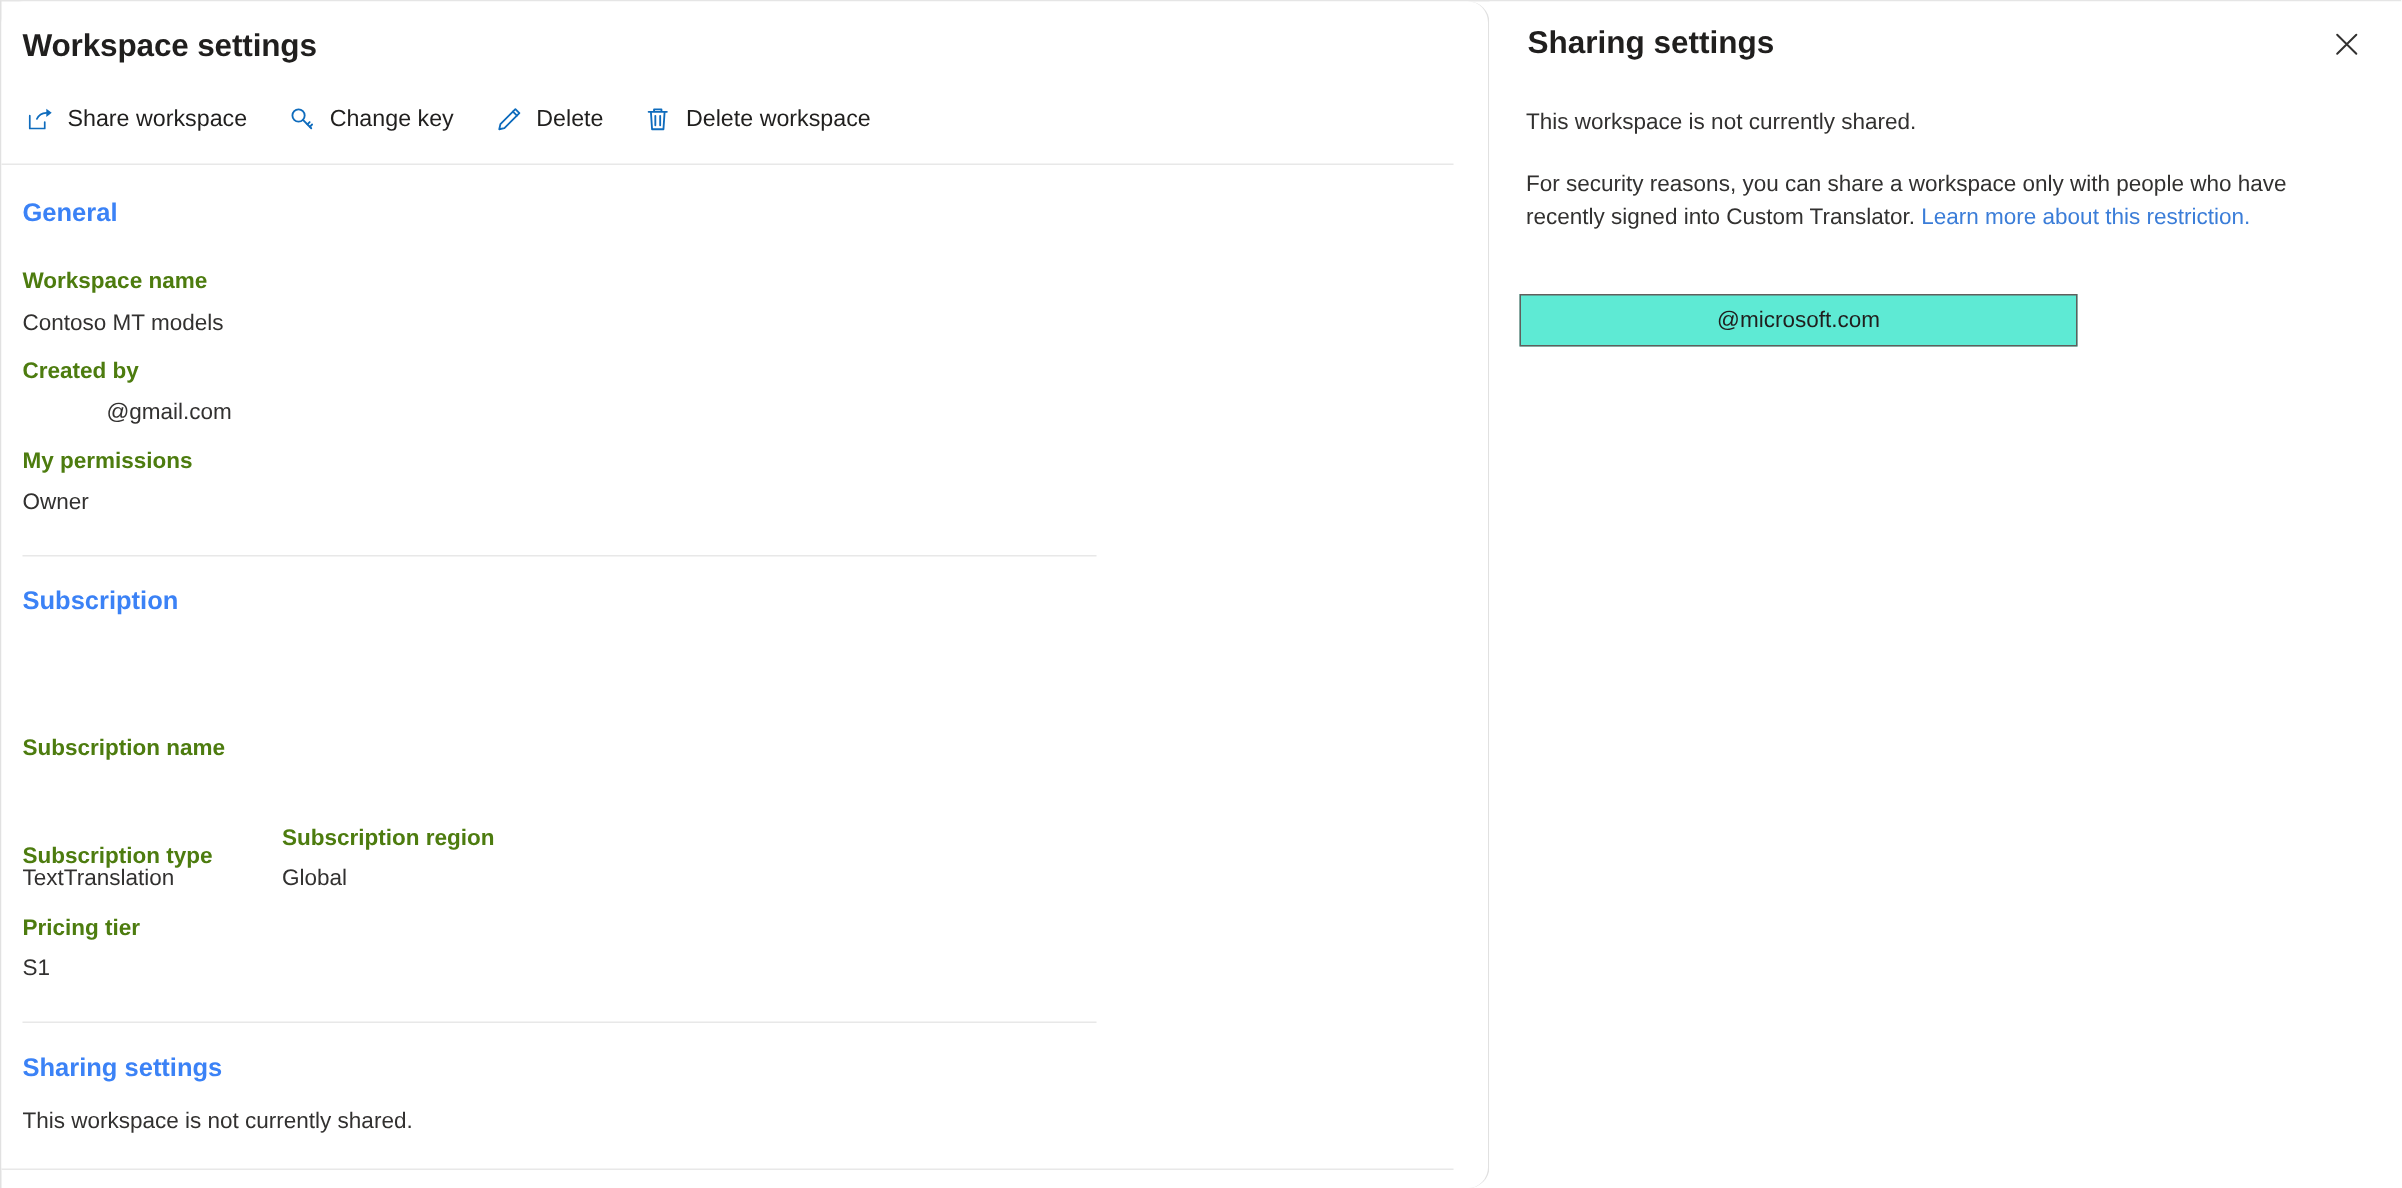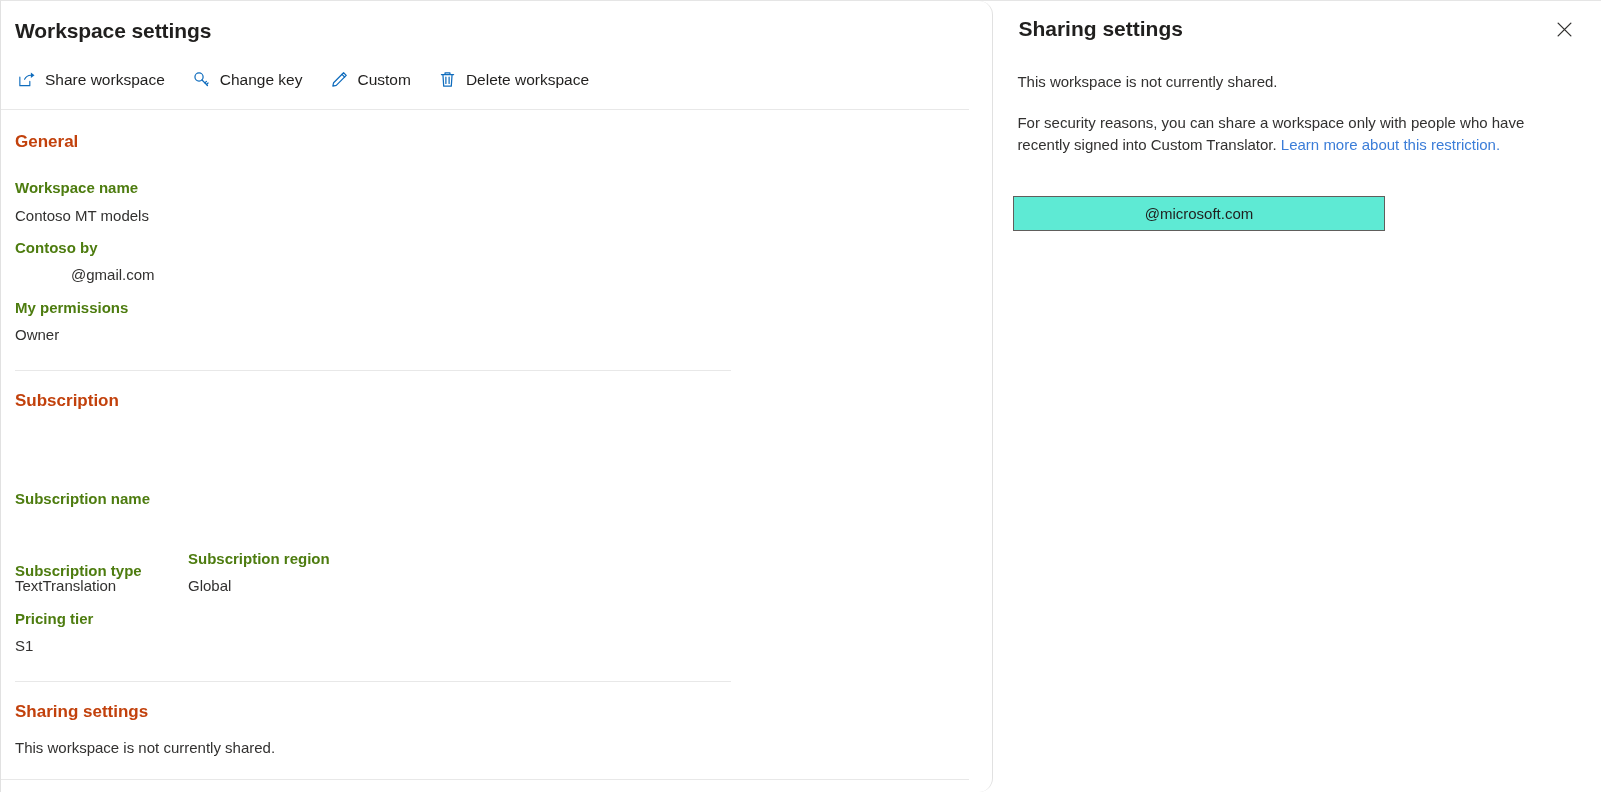--- a/index.html
+++ b/index.html
@@ -78,21 +78,21 @@
     left: 0;
     top: 108px;
     width: 968px;
     height: 1px;
     background: #e8e8e8;
   }
 
   .section-head {
     font-size: 17px;
     font-weight: 600;
-    color: #c2410c;
+    color: #3b82f6;
   }
   .field-label {
     font-size: 15px;
     font-weight: 700;
     color: #4d7c0f;
   }
   .field-value {
     font-size: 15px;
     font-weight: 400;
     color: #323130;
@@ -264,21 +264,21 @@
         <span class="tb-label">Change key</span>
       </button>
 
       <button class="tb-btn">
         <span class="tb-icon">
           <svg width="19" height="19" viewBox="0 0 20 20" fill="none" stroke="#0f6cbd" stroke-width="1.3">
             <path d="M14.3 2.9L17.1 5.7L6.6 16.2L3 17L3.8 13.4L14.3 2.9Z" stroke-linejoin="round"></path>
             <path d="M12.6 4.6L15.4 7.4" stroke-linecap="round"></path>
           </svg>
         </span>
-        <span class="tb-label">Custom</span>
+        <span class="tb-label">Delete</span>
       </button>
 
       <button class="tb-btn">
         <span class="tb-icon">
           <svg width="19" height="19" viewBox="0 0 20 20" fill="none" stroke="#0f6cbd" stroke-width="1.3">
             <path d="M3.6 4.8H16.4" stroke-linecap="round"></path>
             <path d="M7.4 4.8V3.1H12.6V4.8" stroke-linejoin="round"></path>
             <path d="M5.2 4.8L6 17H14L14.8 4.8" stroke-linejoin="round"></path>
             <path d="M8.3 7.6V14.2M11.7 7.6V14.2" stroke-linecap="round"></path>
           </svg>
@@ -288,21 +288,21 @@
 
     </div>
 
     <div class="toolbar-divider"></div>
 
     <div class="blk section-head" style="left:14px; top:131px;">General</div>
 
     <div class="blk field-label" style="left:14px; top:178px;">Workspace name</div>
     <div class="blk field-value" style="left:14px; top:206px;">Contoso MT models</div>
 
-    <div class="blk field-label" style="left:14px; top:238px;">Contoso by</div>
+    <div class="blk field-label" style="left:14px; top:238px;">Created by</div>
     <div class="blk field-value" style="left:70px; top:265px;">@gmail.com</div>
 
     <div class="blk field-label" style="left:14px; top:298px;">My permissions</div>
     <div class="blk field-value" style="left:14px; top:325px;">Owner</div>
 
     <div class="blk rule" style="left:14px; top:369px; width:716px;"></div>
 
     <div class="blk section-head" style="left:14px; top:390px;">Subscription</div>
 
 

